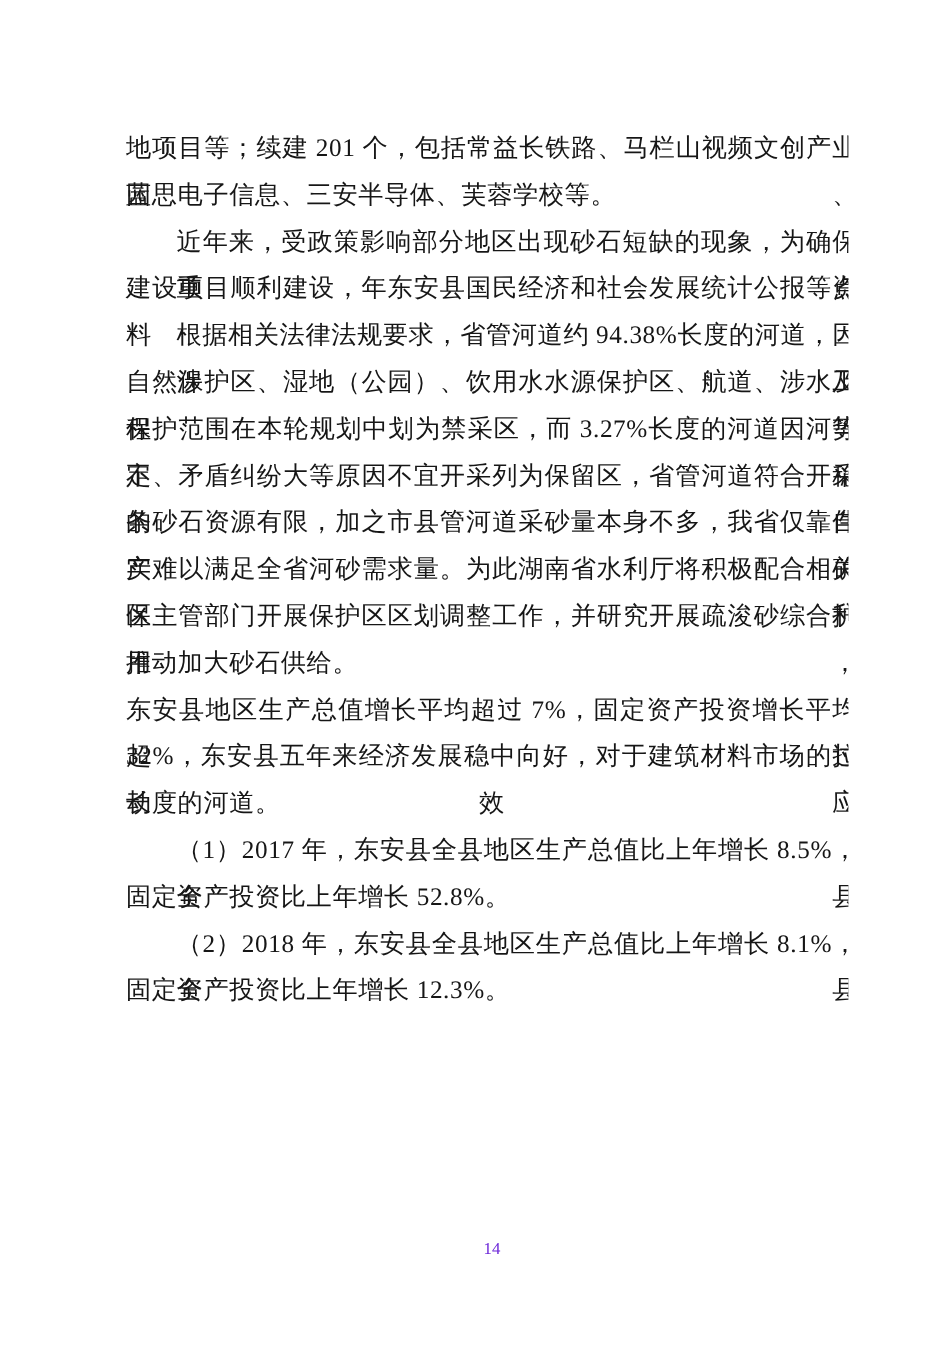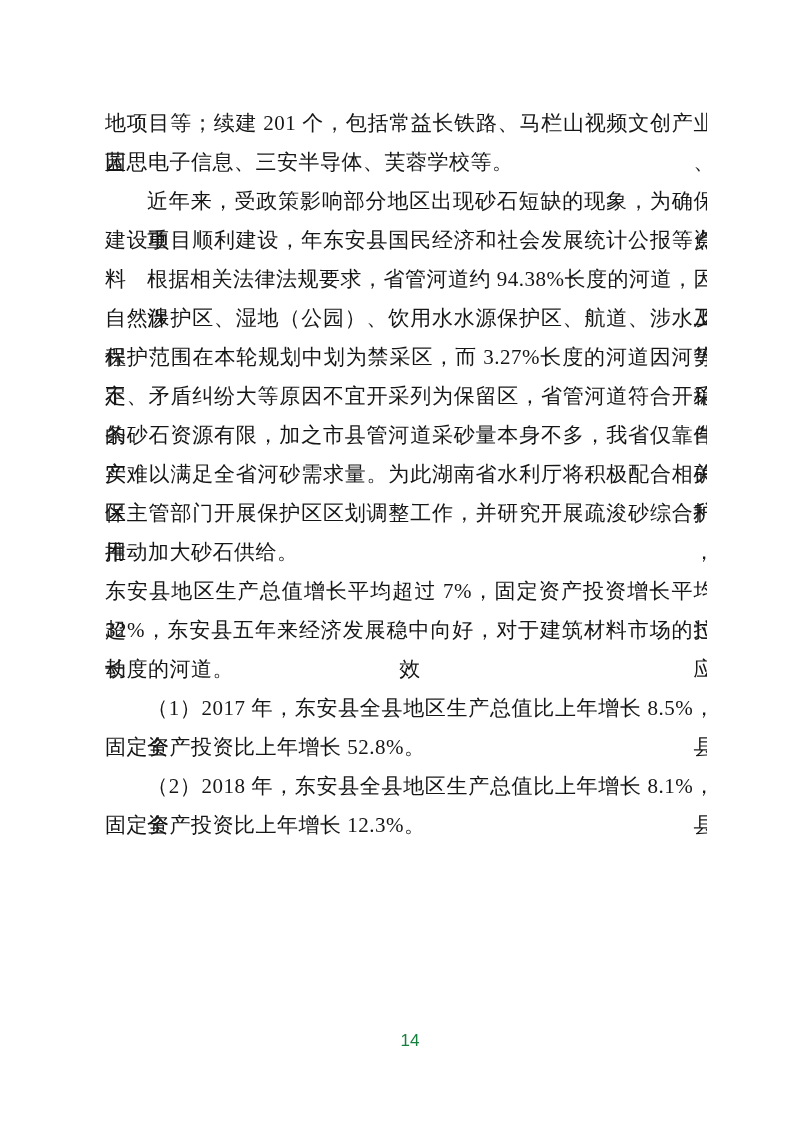--- a/index.html
+++ b/index.html
@@ -47,24 +47,24 @@
     font-style: italic;
   }
   .footer {
     position: absolute;
     left: 105px;
     top: 1032px;
     width: 610px;
     text-align: center;
   }
   .footer .page-number {
-    font-size: 17px;
+    font-size: 14px;
     line-height: 16px;
-    color: #15803d;
-    font-family: Liberation Sans, sans-serif;
+    color: #6d28d9;
+    font-family: Liberation Serif, serif;
   }
 </style>
 </head>
 <body>
 
 <div class="page">
   <div class="text-block" id="text-block">
       <div class="line body jfull">地项目等；续建 201 个，包括常益长铁路、马栏山视频文创产业园、</div>
       <div class="line body">蓝思电子信息、三安半导体、芙蓉学校等。</div>
       <div class="line body indent jfull">近年来，受政策影响部分地区出现砂石短缺的现象，为确保重点</div>

